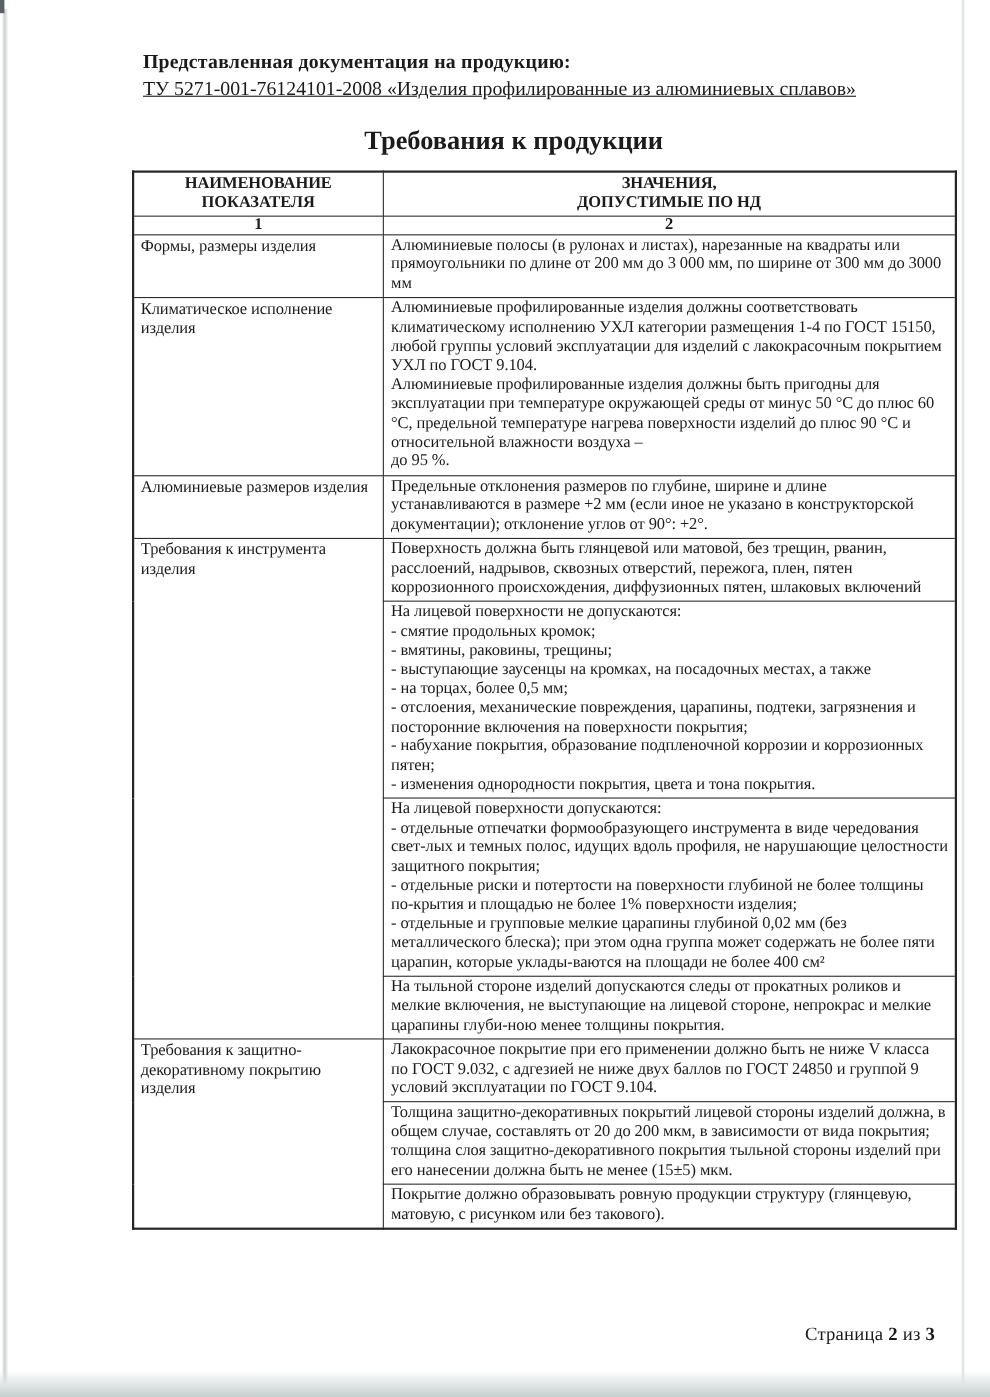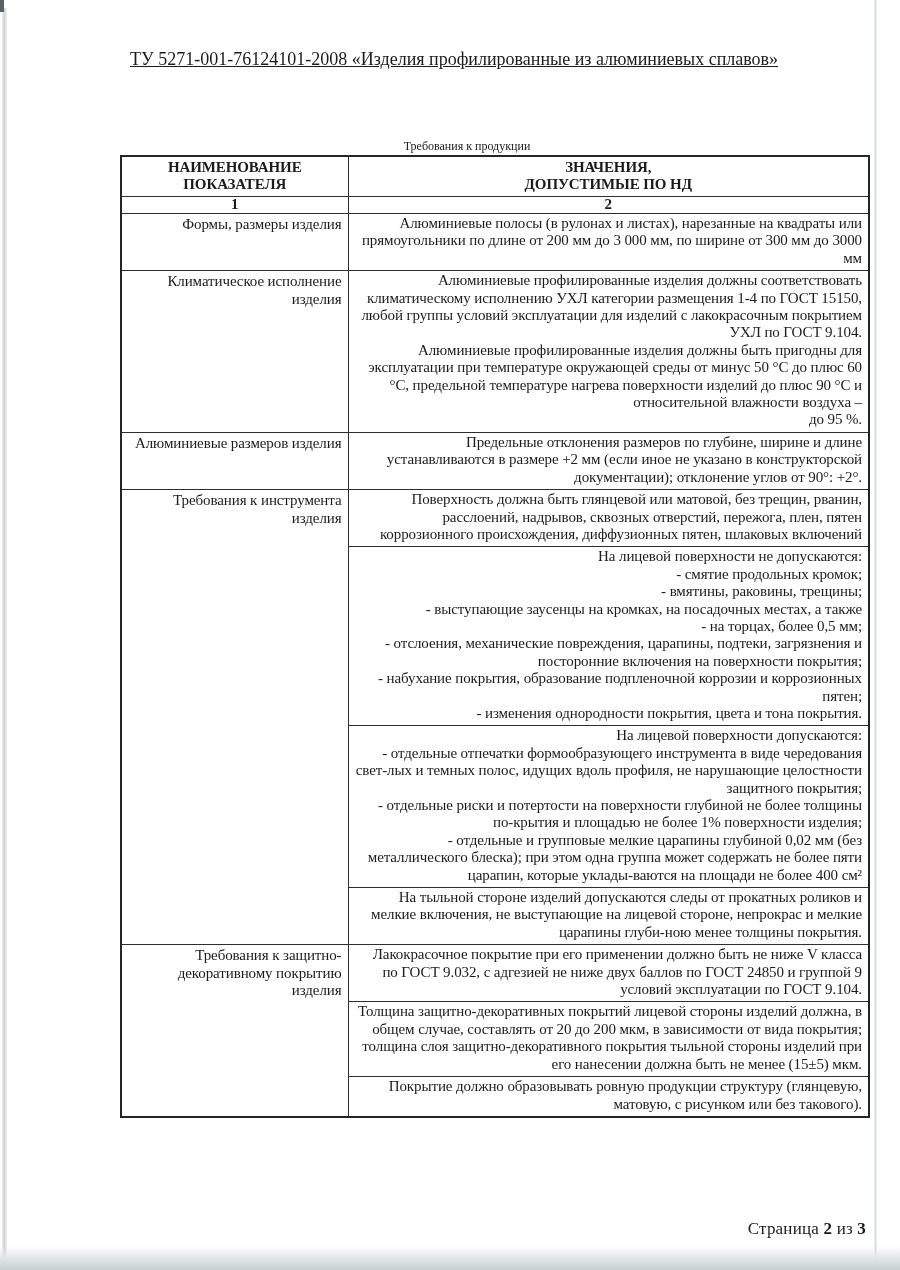--- a/index.html
+++ b/index.html
@@ -54,23 +54,22 @@
   .intro-line {
     font-size: 18px;
     margin: 3px 0 0 0;
     text-decoration: underline;
   }
   .section-title {
     position: absolute;
     left: 120px; top: 115px;
     width: 694px;
     text-align: center;
-    font-size: 12px;
-    font-weight: normal;
-    margin-top: 24px;
+    font-size: 24px;
+    font-weight: bold;
   }
 
   table.req-table {
     position: absolute;
     left: 120px; top: 155px;
     width: 750px;
     border-collapse: collapse;
     table-layout: fixed;
     border: 2px solid #252525;
   }
@@ -88,46 +87,45 @@
     white-space: pre-line;
     line-height: 17px;
     padding: 2px 4px 3px 4px;
   }
   .req-table th.num-cell {
     line-height: 14px;
     padding: 0 0 2px 0;
   }
   .req-table td {
     padding: 1px 6px 3px 6px;
-    text-align: right;
   }
   .req-table td.val-cell { white-space: pre-line; padding-left: 7px; }
   .req-table td.name-cell { padding-top: 2px; }
 
   .page-footer {
     position: absolute;
     top: 1203px;
-    right: 34px;
+    right: 50px;
     font-size: 17px;
     letter-spacing: .2px;
-    margin-top: 16px;
   }
   .page-footer .b { font-weight: bold; }
 </style>
 </head>
 <body>
 
 <div class="doc-page">
 
   <div class="scan-edge-left"></div>
   <div class="scan-edge-right"></div>
   <div class="scan-edge-bottom"></div>
   <div class="scan-speck"></div>
 
   <div class="doc-head">
+    <p class="intro-heading">Представленная документация на продукцию:</p>
     <p class="intro-line">ТУ 5271-001-76124101-2008 «Изделия профилированные из алюминиевых сплавов»</p>
   </div>
 
   <div class="section-title">Требования к продукции</div>
 
   <table class="req-table">
     <colgroup>
         <col class="c1">
         <col class="c2">
       </colgroup>

